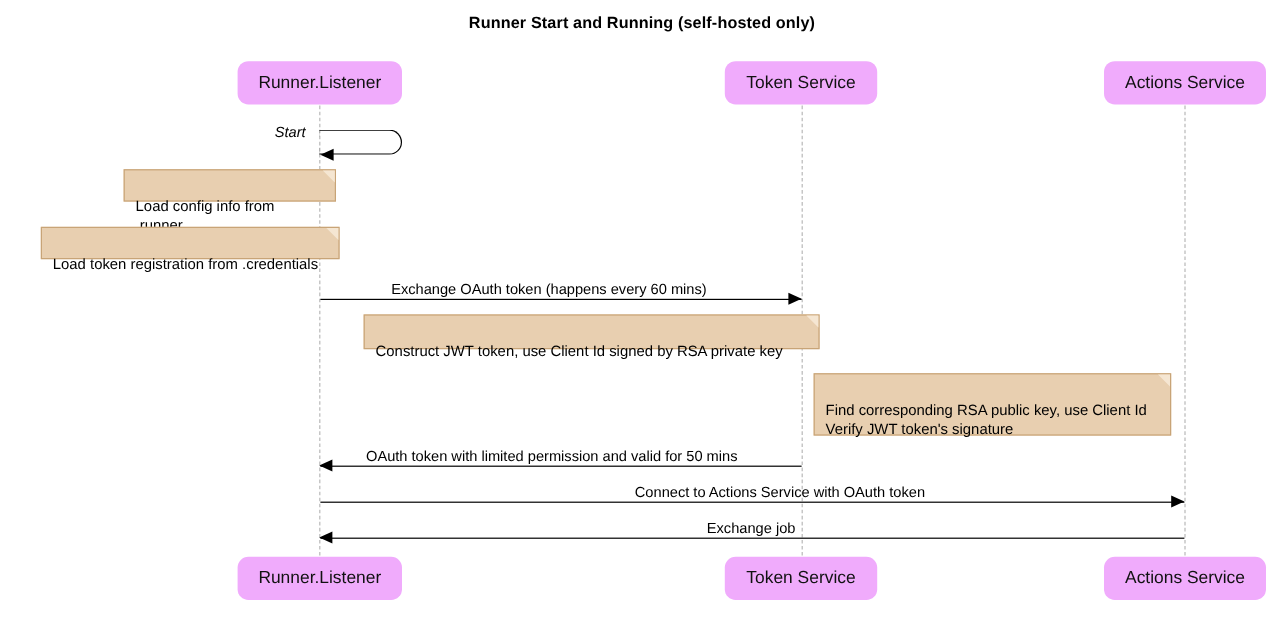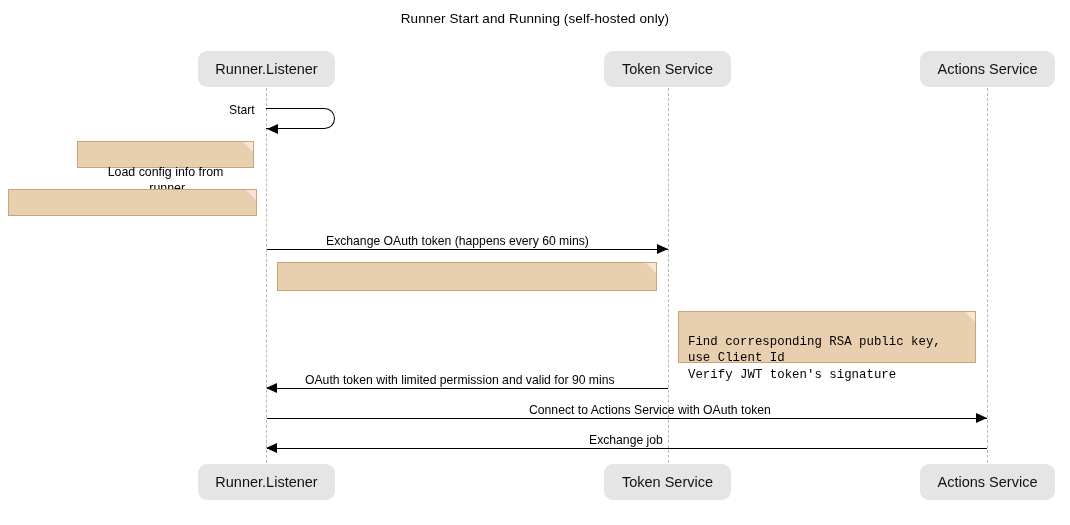--- a/index.html
+++ b/index.html
@@ -17,39 +17,39 @@
   }
 
   
   #diagram-title {
     position: absolute;
     left: 0;
     top: 11px;
     width: 1070px;
     text-align: center;
     font-size: 13.5px;
-    font-weight: normal;
+    font-weight: bold;
     color: #000;
     letter-spacing: 0.1px;
   }
 
   
   .lifeline {
     position: absolute;
     width: 0;
     border-left: 1px dashed #b8b8b8;
     top: 88px;
     height: 375px;
   }
 
   
   .participant {
     position: absolute;
     height: 36px;
-    background: #e5e5e5;
+    background: #f0abfc;
     border-radius: 9px;
     display: flex;
     align-items: center;
     justify-content: center;
     font-size: 14.5px;
     color: #111;
     box-sizing: border-box;
   }
 
   
@@ -104,70 +104,72 @@
   }
   .note .fold {
     position: absolute;
     top: 0;
     right: 0;
     width: 0;
     height: 0;
     border-top: 10px solid #f5e6d2;
     border-left: 10px solid transparent;
   }
-  .note.centered { text-align: center; }
-  .note.leftal { text-align: left; font-family: Liberation Mono, monospace; }
+  .note.centered { text-align: left; margin-left: 26px; }
+  .note.leftal { text-align: left; }
 </style>
 </head>
 <body>
 
 <div id="diagram-title">Runner Start and Running (self-hosted only)</div>
 
 <div class="lifeline" style="left:266px;"></div>
 <div class="lifeline" style="left:668px;"></div>
 <div class="lifeline" style="left:987px;"></div>
 
 <div class="participant" style="left:198px; top:51px; width:137px;">
   <span>Runner.Listener</span>
 </div>
 <div class="participant" style="left:604px; top:51px; width:127px;">
   <span>Token Service</span>
 </div>
 <div class="participant" style="left:920px; top:51px; width:135px;">
   <span>Actions Service</span>
 </div>
 
-<div class="msg-label" style="left:229px; top:103px;">Start</div>
+<div class="msg-label" style="left:229px; top:103px;font-style:italic;">Start</div>
 <div class="selfloop" style="left:266px; top:108px; width:69px; height:21px;"></div>
 <div class="arrowhead left" style="left:267px; top:123.5px;"></div>
 
 <div class="note centered" style="left:77px; top:141px; width:177px; height:27px;">
   <span>Load config info from .runner</span>
   <span class="fold"></span>
 </div>
 
 <div class="note centered" style="left:8px; top:189px; width:249px; height:27px;">
+  <span>Load token registration from .credentials</span>
   <span class="fold"></span>
 </div>
 
 <div class="msg-label" style="left:326px; top:234px;">Exchange OAuth token (happens every 60 mins)</div>
 <div class="msg-line" style="left:267px; top:249px; width:401px;"></div>
 <div class="arrowhead right" style="left:657px; top:243.8px;"></div>
 
 <div class="note centered" style="left:277px; top:262px; width:380px; height:29px;">
+  <span>Construct JWT token, use Client Id signed by RSA private key</span>
   <span class="fold"></span>
 </div>
 
 <div class="note leftal" style="left:678px; top:311px; width:298px; height:52px;">
   <span>Find corresponding RSA public key, use Client Id
 Verify JWT token's signature</span>
   <span class="fold"></span>
 </div>
 
-<div class="msg-label" style="left:305px; top:373px;">OAuth token with limited permission and valid for 90 mins</div>
+<div class="msg-label" style="left:305px; top:373px;">OAuth token with limited permission and valid for 50 mins</div>
 <div class="msg-line" style="left:267px; top:388px; width:401px;"></div>
 <div class="arrowhead left" style="left:266px; top:382.8px;"></div>
 
 <div class="msg-label" style="left:495px; top:403px;margin-left:34px;">Connect to Actions Service with OAuth token</div>
 <div class="msg-line" style="left:267px; top:418px; width:720px;"></div>
 <div class="arrowhead right" style="left:976px; top:412.8px;"></div>
 
 <div class="msg-label" style="left:589px; top:433px;">Exchange job</div>
 <div class="msg-line" style="left:267px; top:448px; width:720px;"></div>
 <div class="arrowhead left" style="left:266px; top:442.8px;"></div>

